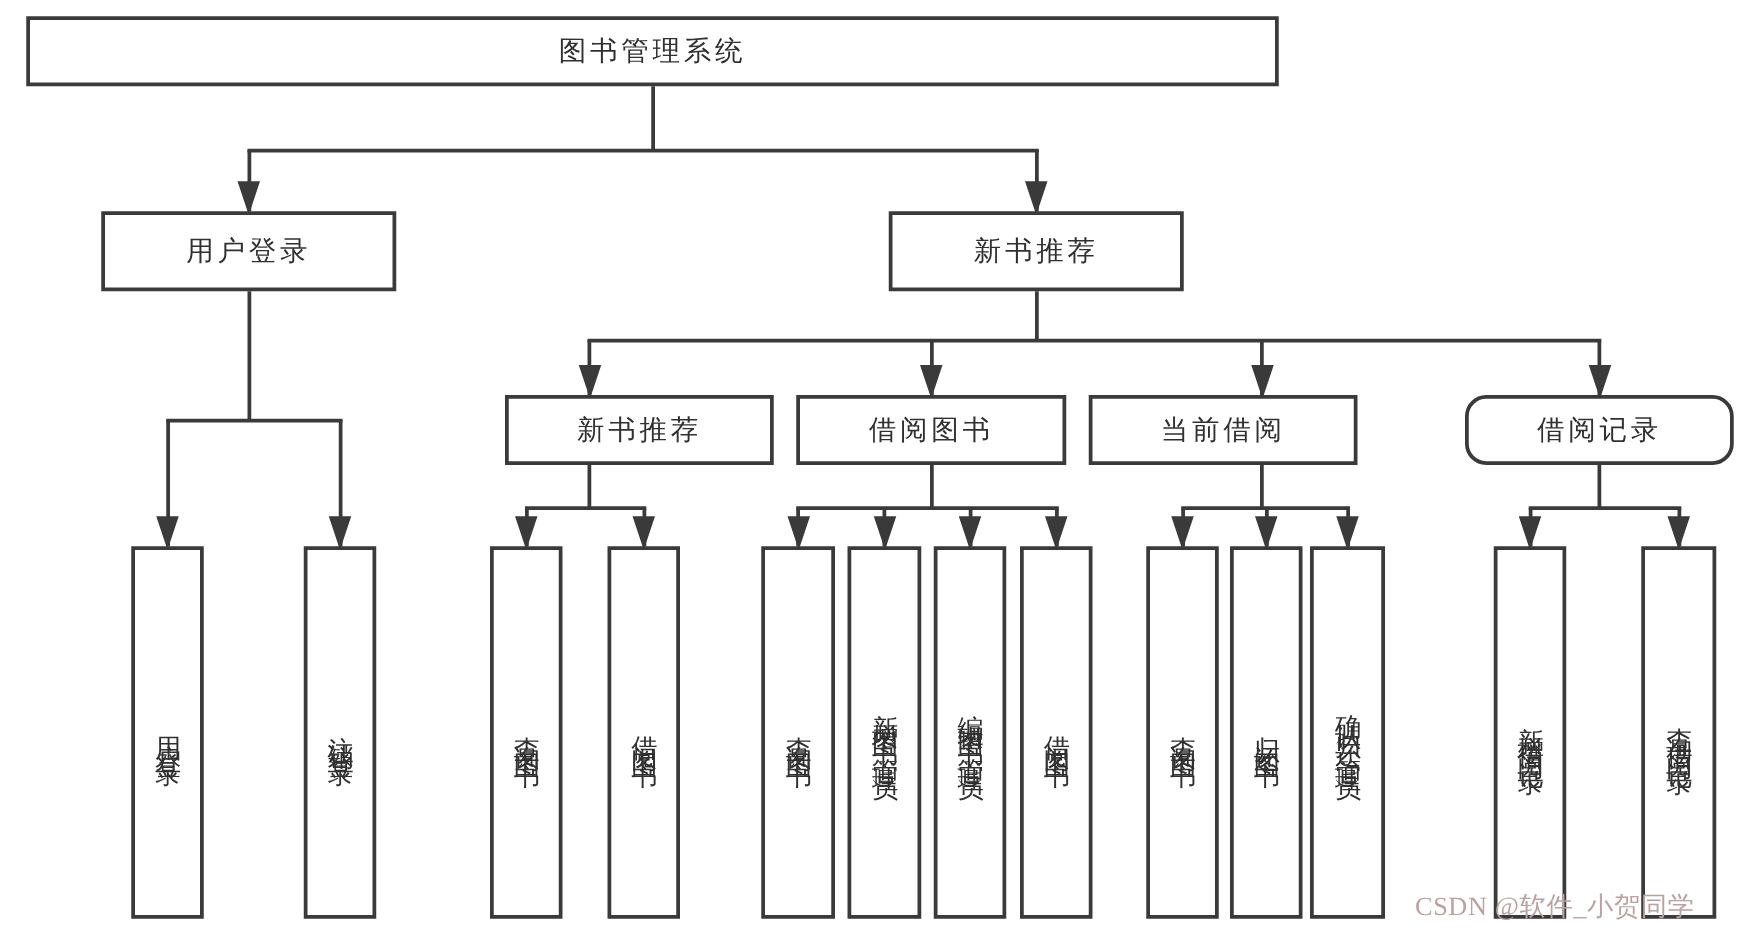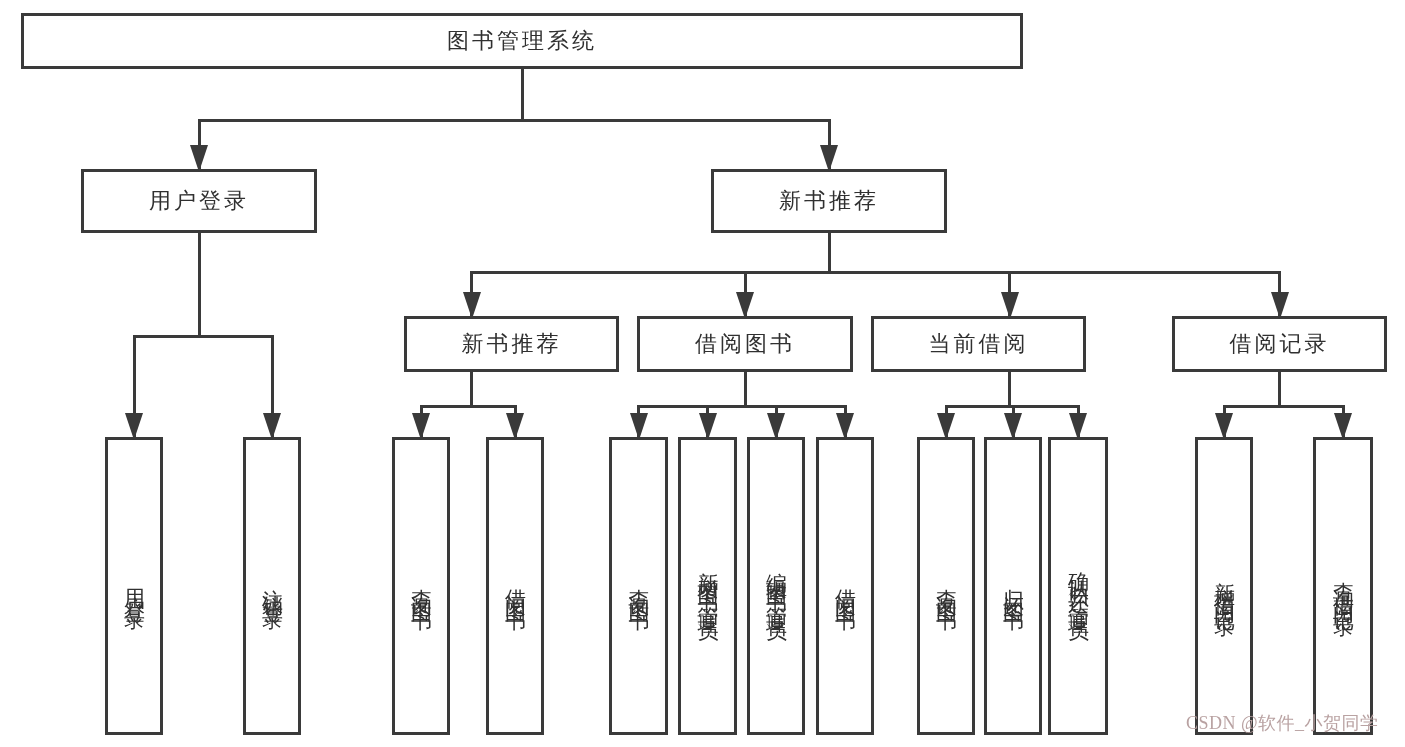--- a/index.html
+++ b/index.html
@@ -44,22 +44,22 @@
   }
   .arrow{
     position:absolute;
     width:0;height:0;
     border-left:9px solid transparent;
     border-right:9px solid transparent;
     border-top:27px solid var(--line);
   }
   .watermark{
     position:absolute;
-    left:1186px;top:711px;
-    font-size:18px;
+    left:1132px;top:711px;
+    font-size:21px;
     letter-spacing:0.5px;
     color:var(--wm);
     white-space:nowrap;
     z-index:9;
   }
 </style>
 </head>
 <body>
 
 <div class="canvas">
@@ -81,21 +81,21 @@
       </div>
       <div class="node horiz" style="left: 364px; top: 316px; width: 215px; height: 56px; margin-left: 40px;">
         <span class="lbl">新书推荐</span>
       </div>
       <div class="node horiz" style="left: 637px; top: 316px; width: 216px; height: 56px;">
         <span class="lbl">借阅图书</span>
       </div>
       <div class="node horiz" style="left: 871px; top: 316px; width: 215px; height: 56px;">
         <span class="lbl">当前借阅</span>
       </div>
-      <div class="node horiz" style="left: 1172px; top: 316px; width: 215px; height: 56px;">
+      <div class="node horiz" style="left: 1172px; top: 316px; width: 215px; height: 56px; border-radius: 17px;">
         <span class="lbl">借阅记录</span>
       </div>
       <div class="node vert" style="left: 392px; top: 437px; width: 58px; height: 298px;">
         <span class="lbl">查询图书</span>
       </div>
       <div class="node vert" style="left: 486px; top: 437px; width: 58px; height: 298px;">
         <span class="lbl">借阅图书</span>
       </div>
       <div class="node vert" style="left: 609px; top: 437px; width: 59px; height: 298px;">
         <span class="lbl">查询图书</span>

